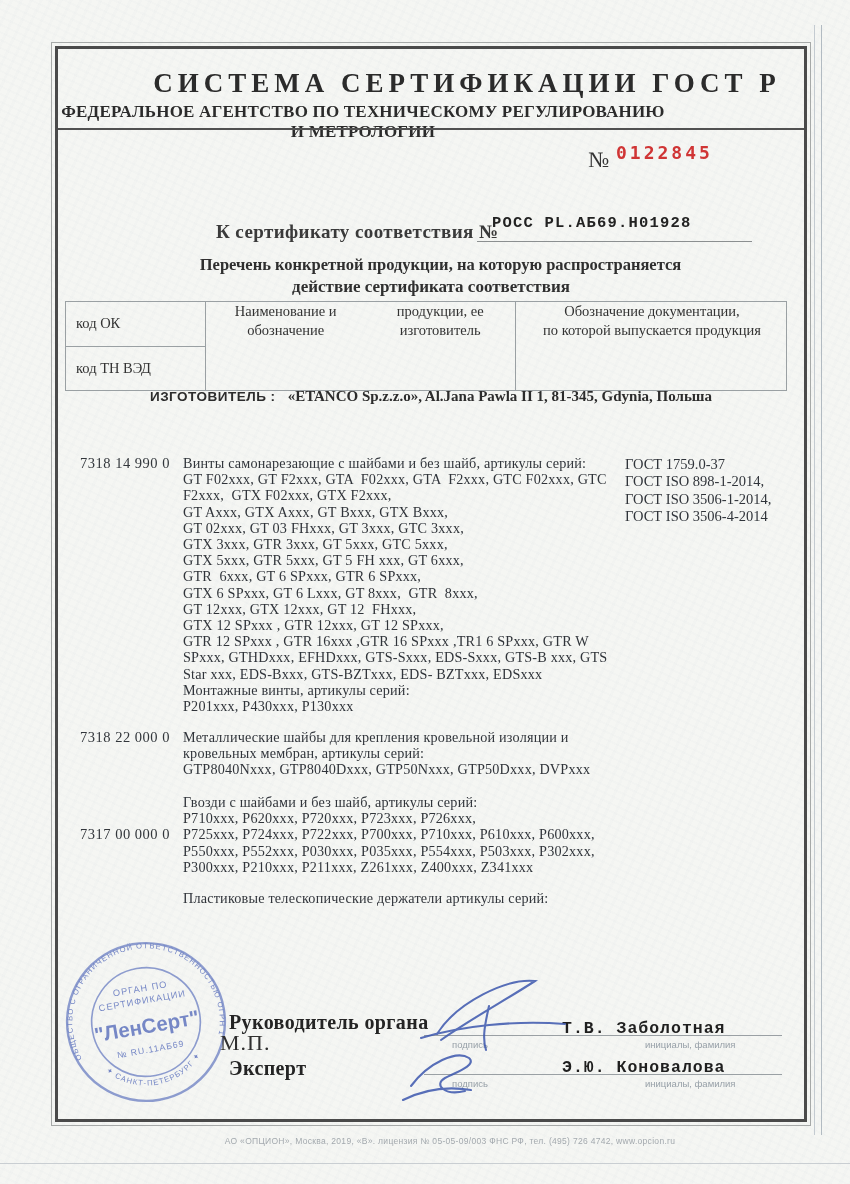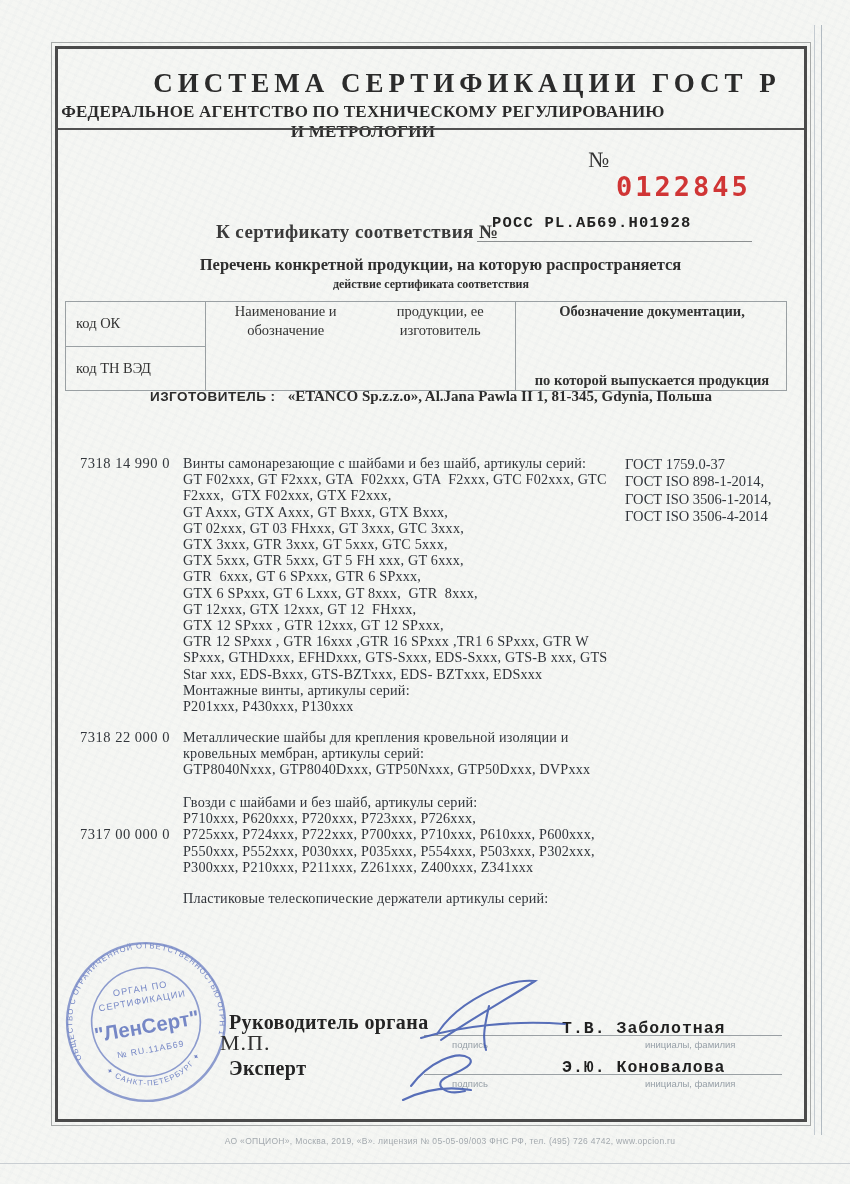--- a/index.html
+++ b/index.html
@@ -21,37 +21,37 @@
 
   
   .frame { left:55px; top:46px; width:752px; height:1076px; border:3px solid #4a4a4a; }
   .frame::before { content:""; position:absolute; inset:-7px; border:1px solid #a6a9a8; }
 
   .title1 { left:55px; top:68px; width:824px; text-align:center; font-size:27px; font-weight:bold; letter-spacing:5px; color:#2b2b2b; }
   .title2 { left:55px; top:102px; width:616px; text-align:center; font-size:17px; font-weight:bold; letter-spacing:0.2px; color:#2b2b2b; }
   .hdr-divider { left:58px; top:128px; width:746px; height:2px; background:#515151; }
 
   .numsign { left:588px; top:147px; font-size:22px; color:#333; }
-  .formnum { left:616px; top:142px; font-family:"DejaVu Sans Mono","Liberation Mono",monospace; font-size:27px; font-weight:600; letter-spacing:3px; color:#d03535;margin-top:29px; }
+  .formnum { left:616px; top:142px; font-family:"DejaVu Sans Mono","Liberation Mono",monospace; font-size:18px; font-weight:600; letter-spacing:3px; color:#d03535; }
 
   .doctitle { left:55px; top:174px; width:752px; text-align:center; font-size:28px; font-weight:bold; letter-spacing:8px; color:#2d2d2d; }
 
   .certlabel { left:216px; top:221px; font-size:19px; font-weight:700; letter-spacing:.4px; color:#3a3a3a; }
   .certnum { left:492px; top:214px; font-family:"Liberation Mono","DejaVu Sans Mono",monospace; font-size:15.5px; font-weight:bold; letter-spacing:1.2px; color:#222; }
   .certline { left:477px; top:241px; width:275px; height:1px; background:#8b8f90; }
 
   .sub1 { left:55px; top:255px; width:752px; text-align:center; font-size:16.5px; font-weight:bold; color:#2f2f2f;padding-left:19px; }
-  .sub2 { left:55px; top:277px; width:752px; text-align:center; font-size:12px; font-weight:bold; color:#2f2f2f; }
+  .sub2 { left:55px; top:277px; width:752px; text-align:center; font-size:17px; font-weight:bold; color:#2f2f2f; }
 
   .tbl { left:65px; top:301px; width:722px; height:90px; display:grid; grid-template-columns:140px 310px 272px; border:1px solid #9aa0a3; font-size:14.5px; color:#333; }
   .tbl .c1 { border-right:1px solid #9aa0a3; display:flex; flex-direction:column; }
   .tbl .c1a { flex:1; border-bottom:1px solid #9aa0a3; display:flex; align-items:center; padding-left:10px; }
   .tbl .c1b { flex:1; display:flex; align-items:center; padding-left:10px; }
   .tbl .c2 { border-right:1px solid #9aa0a3; display:flex; flex-direction:row; justify-content:flex-start; text-align:center; line-height:19px; }
-  .tbl .c3 { display:flex; flex-direction:column; justify-content:space-between; text-align:center; line-height:19px;font-weight:bold; }
+  .tbl .c3 { display:flex; flex-direction:column; justify-content:flex-start; text-align:center; line-height:19px; }
 
   .manu { left:55px; top:387px; width:752px; text-align:center; }
   .manu .lbl { font-family:"Liberation Sans","DejaVu Sans",sans-serif; font-size:13.5px; font-weight:bold; letter-spacing:.5px; color:#2c2c2c; }
   .manu .val { font-size:15px; font-weight:bold; color:#2c2c2c; }
 
   .code { font-size:14.5px; letter-spacing:.5px; color:#32363b; white-space:pre; }
   .code1 { left:80px; top:455px; }
   .code2 { left:80px; top:729px; }
   .code3 { left:80px; top:826px; }
 

